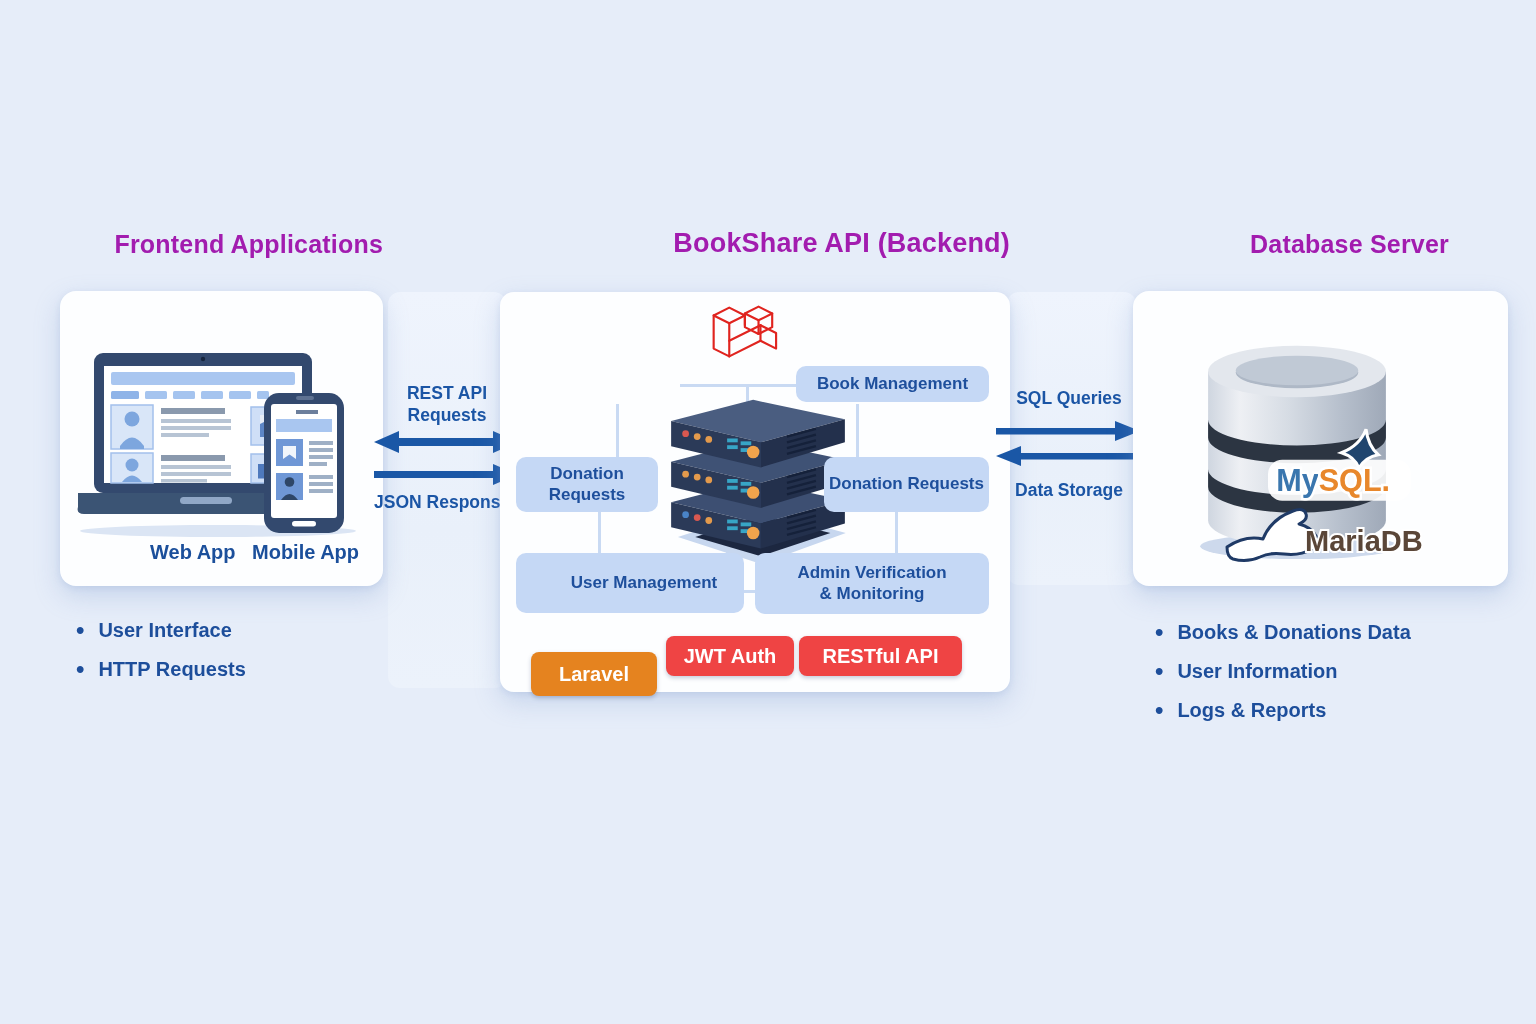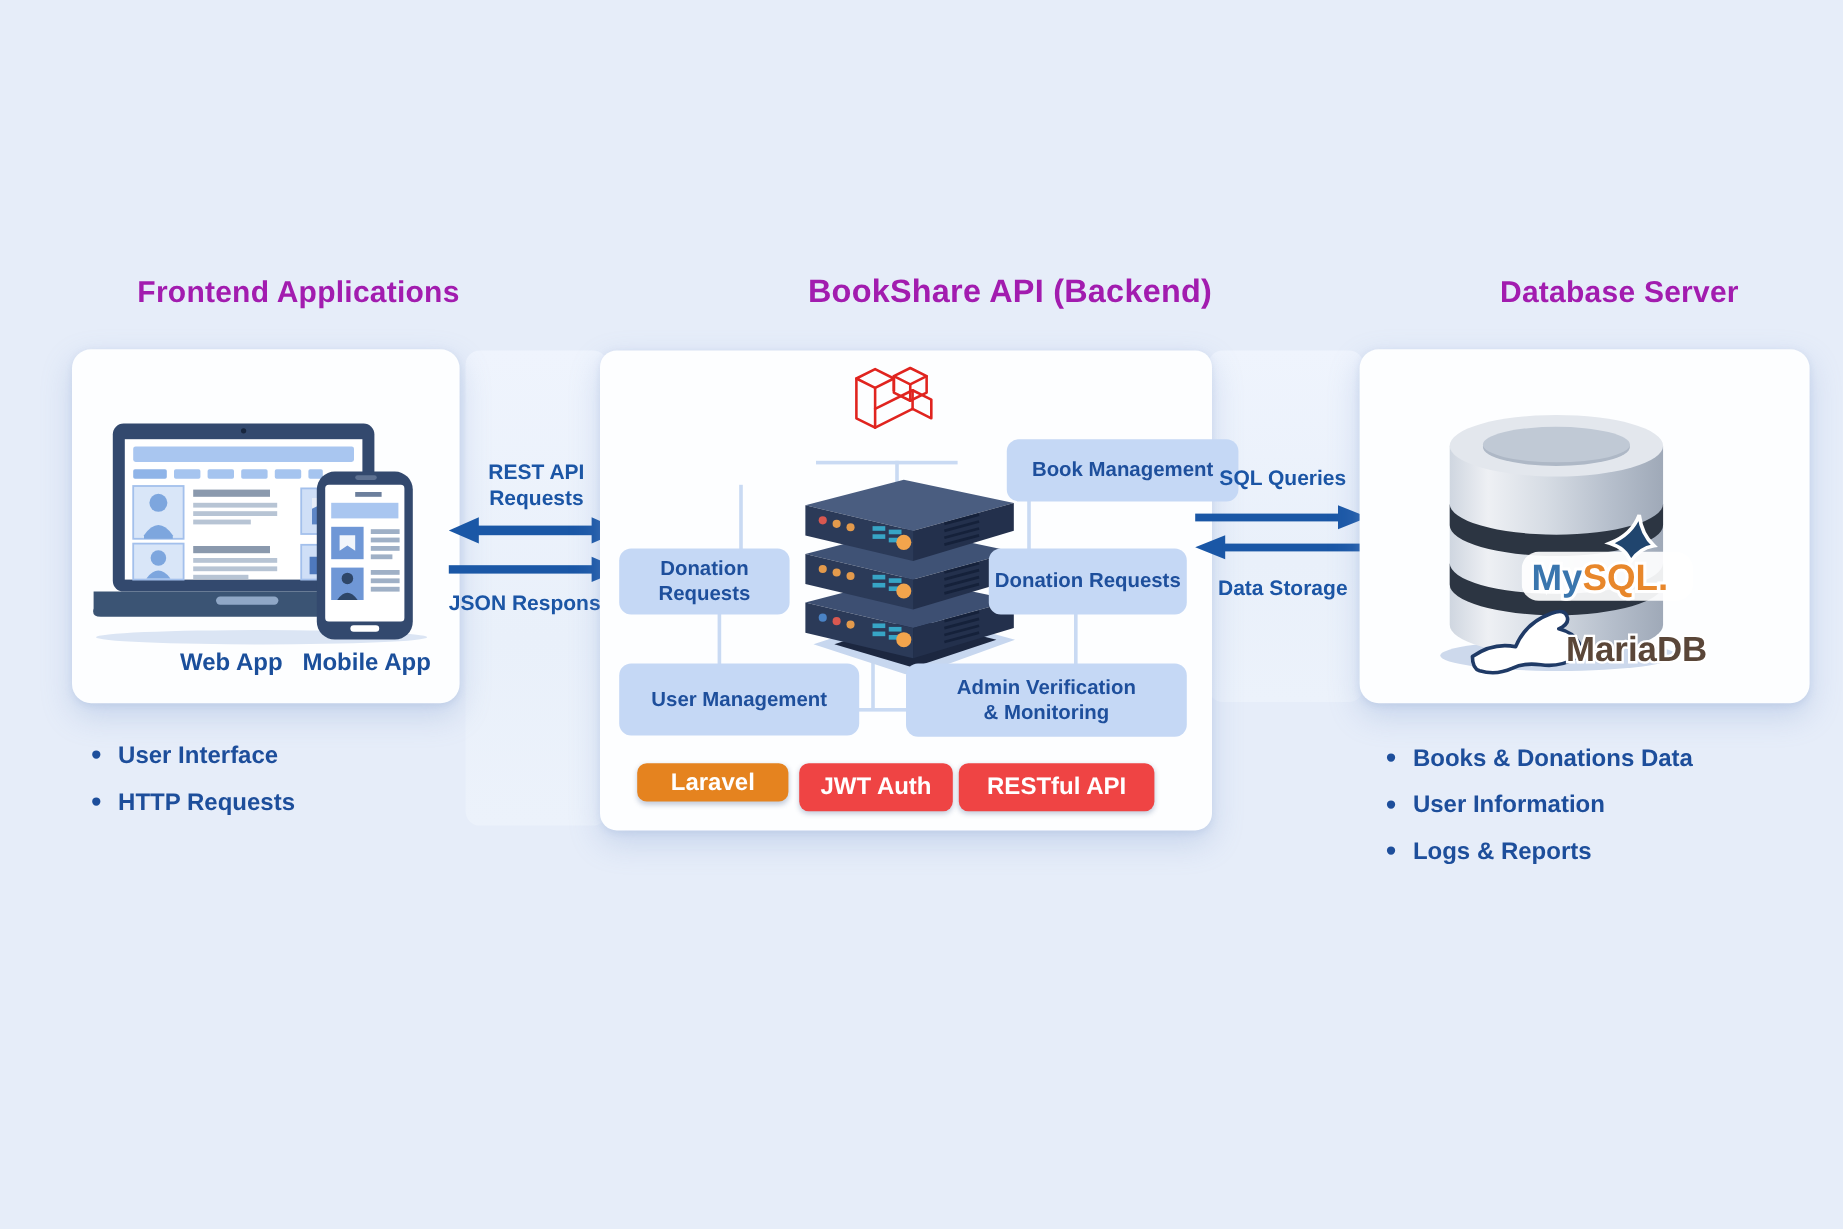--- a/index.html
+++ b/index.html
@@ -219,30 +219,30 @@
       <circle cx="100" cy="58" r="6.5" fill="#f2a44c"></circle>
       <g stroke="#15213a" stroke-width="2.4">
           <line x1="135" y1="42" x2="165" y2="34"></line>
           <line x1="135" y1="48" x2="165" y2="40"></line>
           <line x1="135" y1="54" x2="165" y2="46"></line>
           <line x1="135" y1="60" x2="165" y2="52"></line>
         </g>
     </g>
   </svg>
 
-  <div class="module" style="left:296px;top:74px;width:193px;height:52px;margin-left:43px;">Book Management</div>
+  <div class="module" style="left:296px;top:74px;width:193px;height:36px;">Book Management</div>
   <div class="module" style="left:16px;top:165px;width:142px;height:55px;">Donation Requests</div>
   <div class="module" style="left:324px;top:165px;width:165px;height:55px;">Donation Requests</div>
-  <div class="module" style="left:16px;top:261px;width:200px;height:60px;">User Management</div>
+  <div class="module" style="left:16px;top:261px;width:200px;height:60px;padding-left:28px;">User Management</div>
   <div class="module" style="left:255px;top:261px;width:234px;height:61px;">
     <span>Admin Verification</span>
     <span>&amp; Monitoring</span>
   </div>
 
-  <div class="badge orange" style="left:31px;top:344px;width:126px;height:32px;">Laravel</div>
+  <div class="badge orange" style="left:31px;top:360px;width:126px;height:44px;">Laravel</div>
   <div class="badge navy" style="left:166px;top:344px;width:128px;height:40px;">JWT Auth</div>
   <div class="badge navy" style="left:299px;top:344px;width:163px;height:40px;">RESTful API</div>
 </section>
 
 <div class="flow-label" style="left:994px;top:388px;width:150px;">SQL Queries</div>
 <svg class="arrow-svg" style="left:994px;top:420px;" width="148" height="22" viewBox="0 0 148 22" aria-hidden="true">
   <rect x="2" y="8" width="120" height="6.5" fill="#1a57a6"></rect>
   <polygon points="146,11 121,1 121,21" fill="#1a57a6"></polygon>
 </svg>
 <svg class="arrow-svg" style="left:994px;top:445px;" width="148" height="22" viewBox="0 0 148 22" aria-hidden="true">

